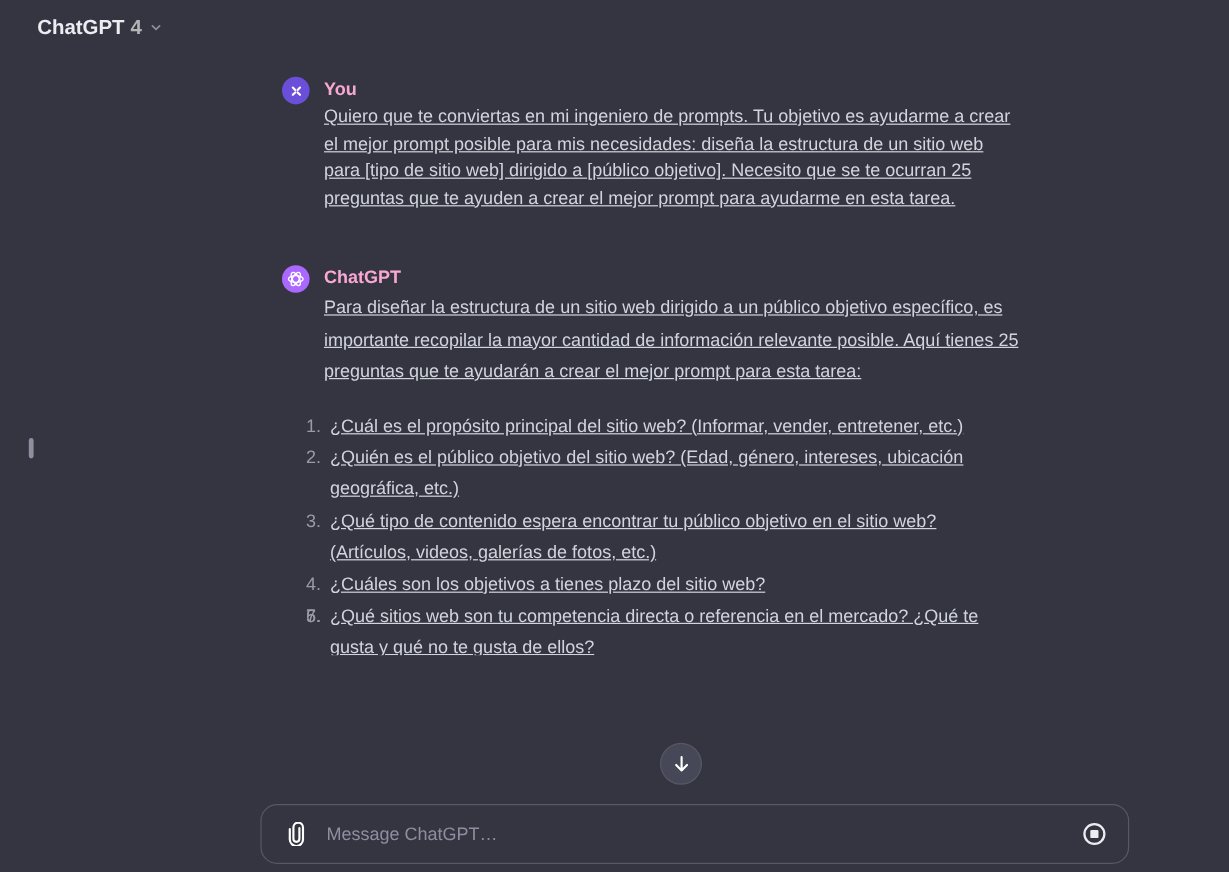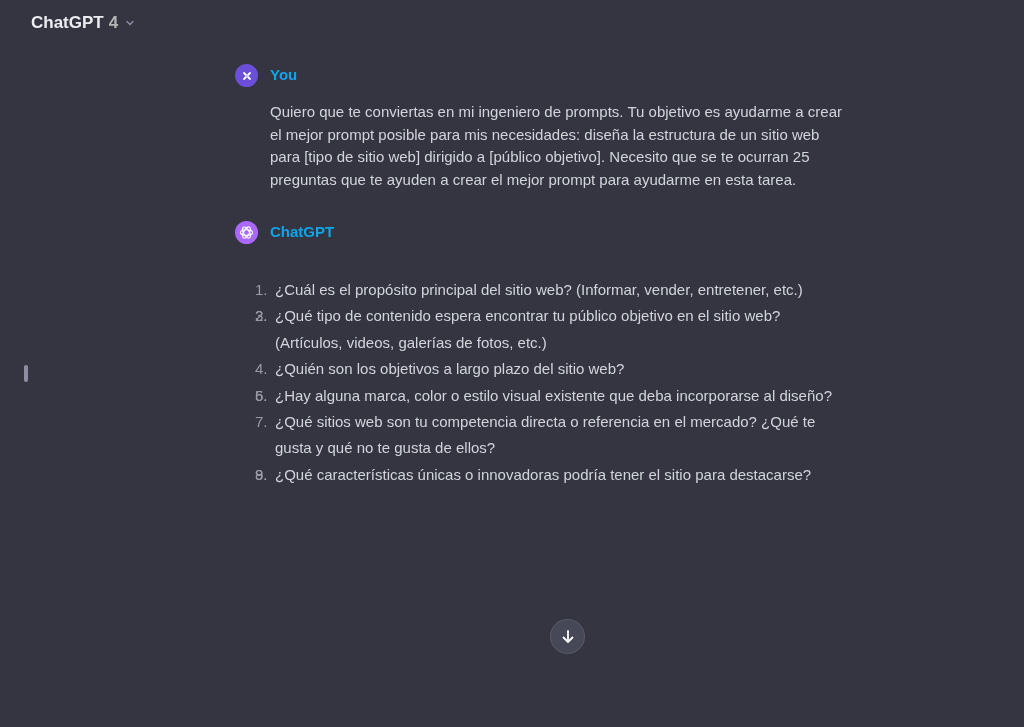--- a/index.html
+++ b/index.html
@@ -41,25 +41,25 @@
     .msg-bot { top: 175px; }
     .avatar {
       position: absolute; left: 0; top: 0;
       width: 23px; height: 23px; border-radius: 50%;
       display: flex; align-items: center; justify-content: center;
     }
     .avatar-user { background: #6b4fd8; }
     .avatar-bot { background: #ab68ff; }
     .author {
       position: absolute; left: 35px; top: 2px;
-      font-size: 15px; font-weight: 700; color: #0ea5e9;
+      font-size: 15px; font-weight: 700; color: #f9a8d4;
     }
     .msg-body {
-      position: absolute; left: 35px; top: 37px; width: 580px;
-      font-size: 15px; line-height: 22.6px; color: #d1d5db;
+      position: absolute; left: 35px; top: 23px; width: 580px;
+      font-size: 15px; line-height: 22.6px; color: #d1d5db; text-decoration: underline;
     }
     .msg-bot .msg-body { line-height: 26.5px; }
     .msg-body p { margin: 0; }
 
     .qlist {
       list-style: none; margin: 19px 0 0 0; padding: 0;
       font-size: 15px; line-height: 26.4px; color: #d1d5db;
     }
     .qlist li { position: relative; padding-left: 5px; }
     .qnum {
@@ -139,36 +139,51 @@
         <svg width="15" height="15" viewBox="0 0 16 16">
           <g fill="none" stroke="#fff" stroke-width="1.2">
             <ellipse cx="8" cy="8" rx="6.5" ry="3" transform="rotate(0 8 8)"></ellipse>
             <ellipse cx="8" cy="8" rx="6.5" ry="3" transform="rotate(60 8 8)"></ellipse>
             <ellipse cx="8" cy="8" rx="6.5" ry="3" transform="rotate(120 8 8)"></ellipse>
           </g>
         </svg>
       </div>
       <div class="author">ChatGPT</div>
       <div class="msg-body">
+        <p>Para diseñar la estructura de un sitio web dirigido a un público objetivo específico, es importante recopilar la mayor cantidad de información relevante posible. Aquí tienes 25 preguntas que te ayudarán a crear el mejor prompt para esta tarea:</p>
         <ol class="qlist">
           <li><span class="qnum">1.</span><span>¿Cuál es el propósito principal del sitio web? (Informar, vender, entretener, etc.)</span></li>
-          <li><span class="qnum">2.</span></li>
+          <li><span class="qnum">2.</span><span>¿Quién es el público objetivo del sitio web? (Edad, género, intereses, ubicación geográfica, etc.)</span></li>
           <li><span class="qnum">3.</span><span>¿Qué tipo de contenido espera encontrar tu público objetivo en el sitio web? (Artículos, videos, galerías de fotos, etc.)</span></li>
-          <li><span class="qnum">4.</span><span>¿Quién son los objetivos a largo plazo del sitio web?</span></li>
+          <li><span class="qnum">4.</span><span>¿Cuáles son los objetivos a tienes plazo del sitio web?</span></li>
           <li><span class="qnum">5.</span></li>
-          <li><span class="qnum">6.</span><span>¿Hay alguna marca, color o estilo visual existente que deba incorporarse al diseño?</span></li>
+          <li><span class="qnum">6.</span></li>
           <li><span class="qnum">7.</span><span>¿Qué sitios web son tu competencia directa o referencia en el mercado? ¿Qué te gusta y qué no te gusta de ellos?</span></li>
           <li><span class="qnum">8.</span></li>
           <li><span class="qnum">9.</span><span>¿Qué características únicas o innovadoras podría tener el sitio para destacarse?</span></li>
         </ol>
       </div>
     </div>
   </div>
 
   <div class="scroll-btn">
     <svg width="14" height="16" viewBox="0 0 14 16">
       <path d="M7 2 V13 M2.5 8.5 L7 13 L11.5 8.5" stroke="#fff" stroke-width="1.8" fill="none" stroke-linecap="round" stroke-linejoin="round"></path>
     </svg>
   </div>
 
   <div class="composer-fade"></div>
 
+  <div class="composer">
+    <div class="attach-btn">
+      <svg width="14" height="20" viewBox="0 0 14 20">
+        <path d="M9.5 5 V14 a2.5 2.5 0 0 1 -5 0 V4.5 a4 4 0 0 1 8 0 V14.5 a5.5 5.5 0 0 1 -11 0 V6" stroke="#fff" stroke-width="1.8" fill="none" stroke-linecap="round"></path>
+      </svg>
+    </div>
+    <input class="msg-input" type="text" placeholder="Message ChatGPT…" style="">
+    <div class="stop-btn">
+      <svg width="20" height="20" viewBox="0 0 20 20">
+        <circle cx="10" cy="10" r="8.3" stroke="#ececf1" stroke-width="1.9" fill="none"></circle>
+        <rect x="6.6" y="6.6" width="6.8" height="6.8" rx="1" fill="#ececf1"></rect>
+      </svg>
+    </div>
+  </div>
 </div>
 
 </body></html>

